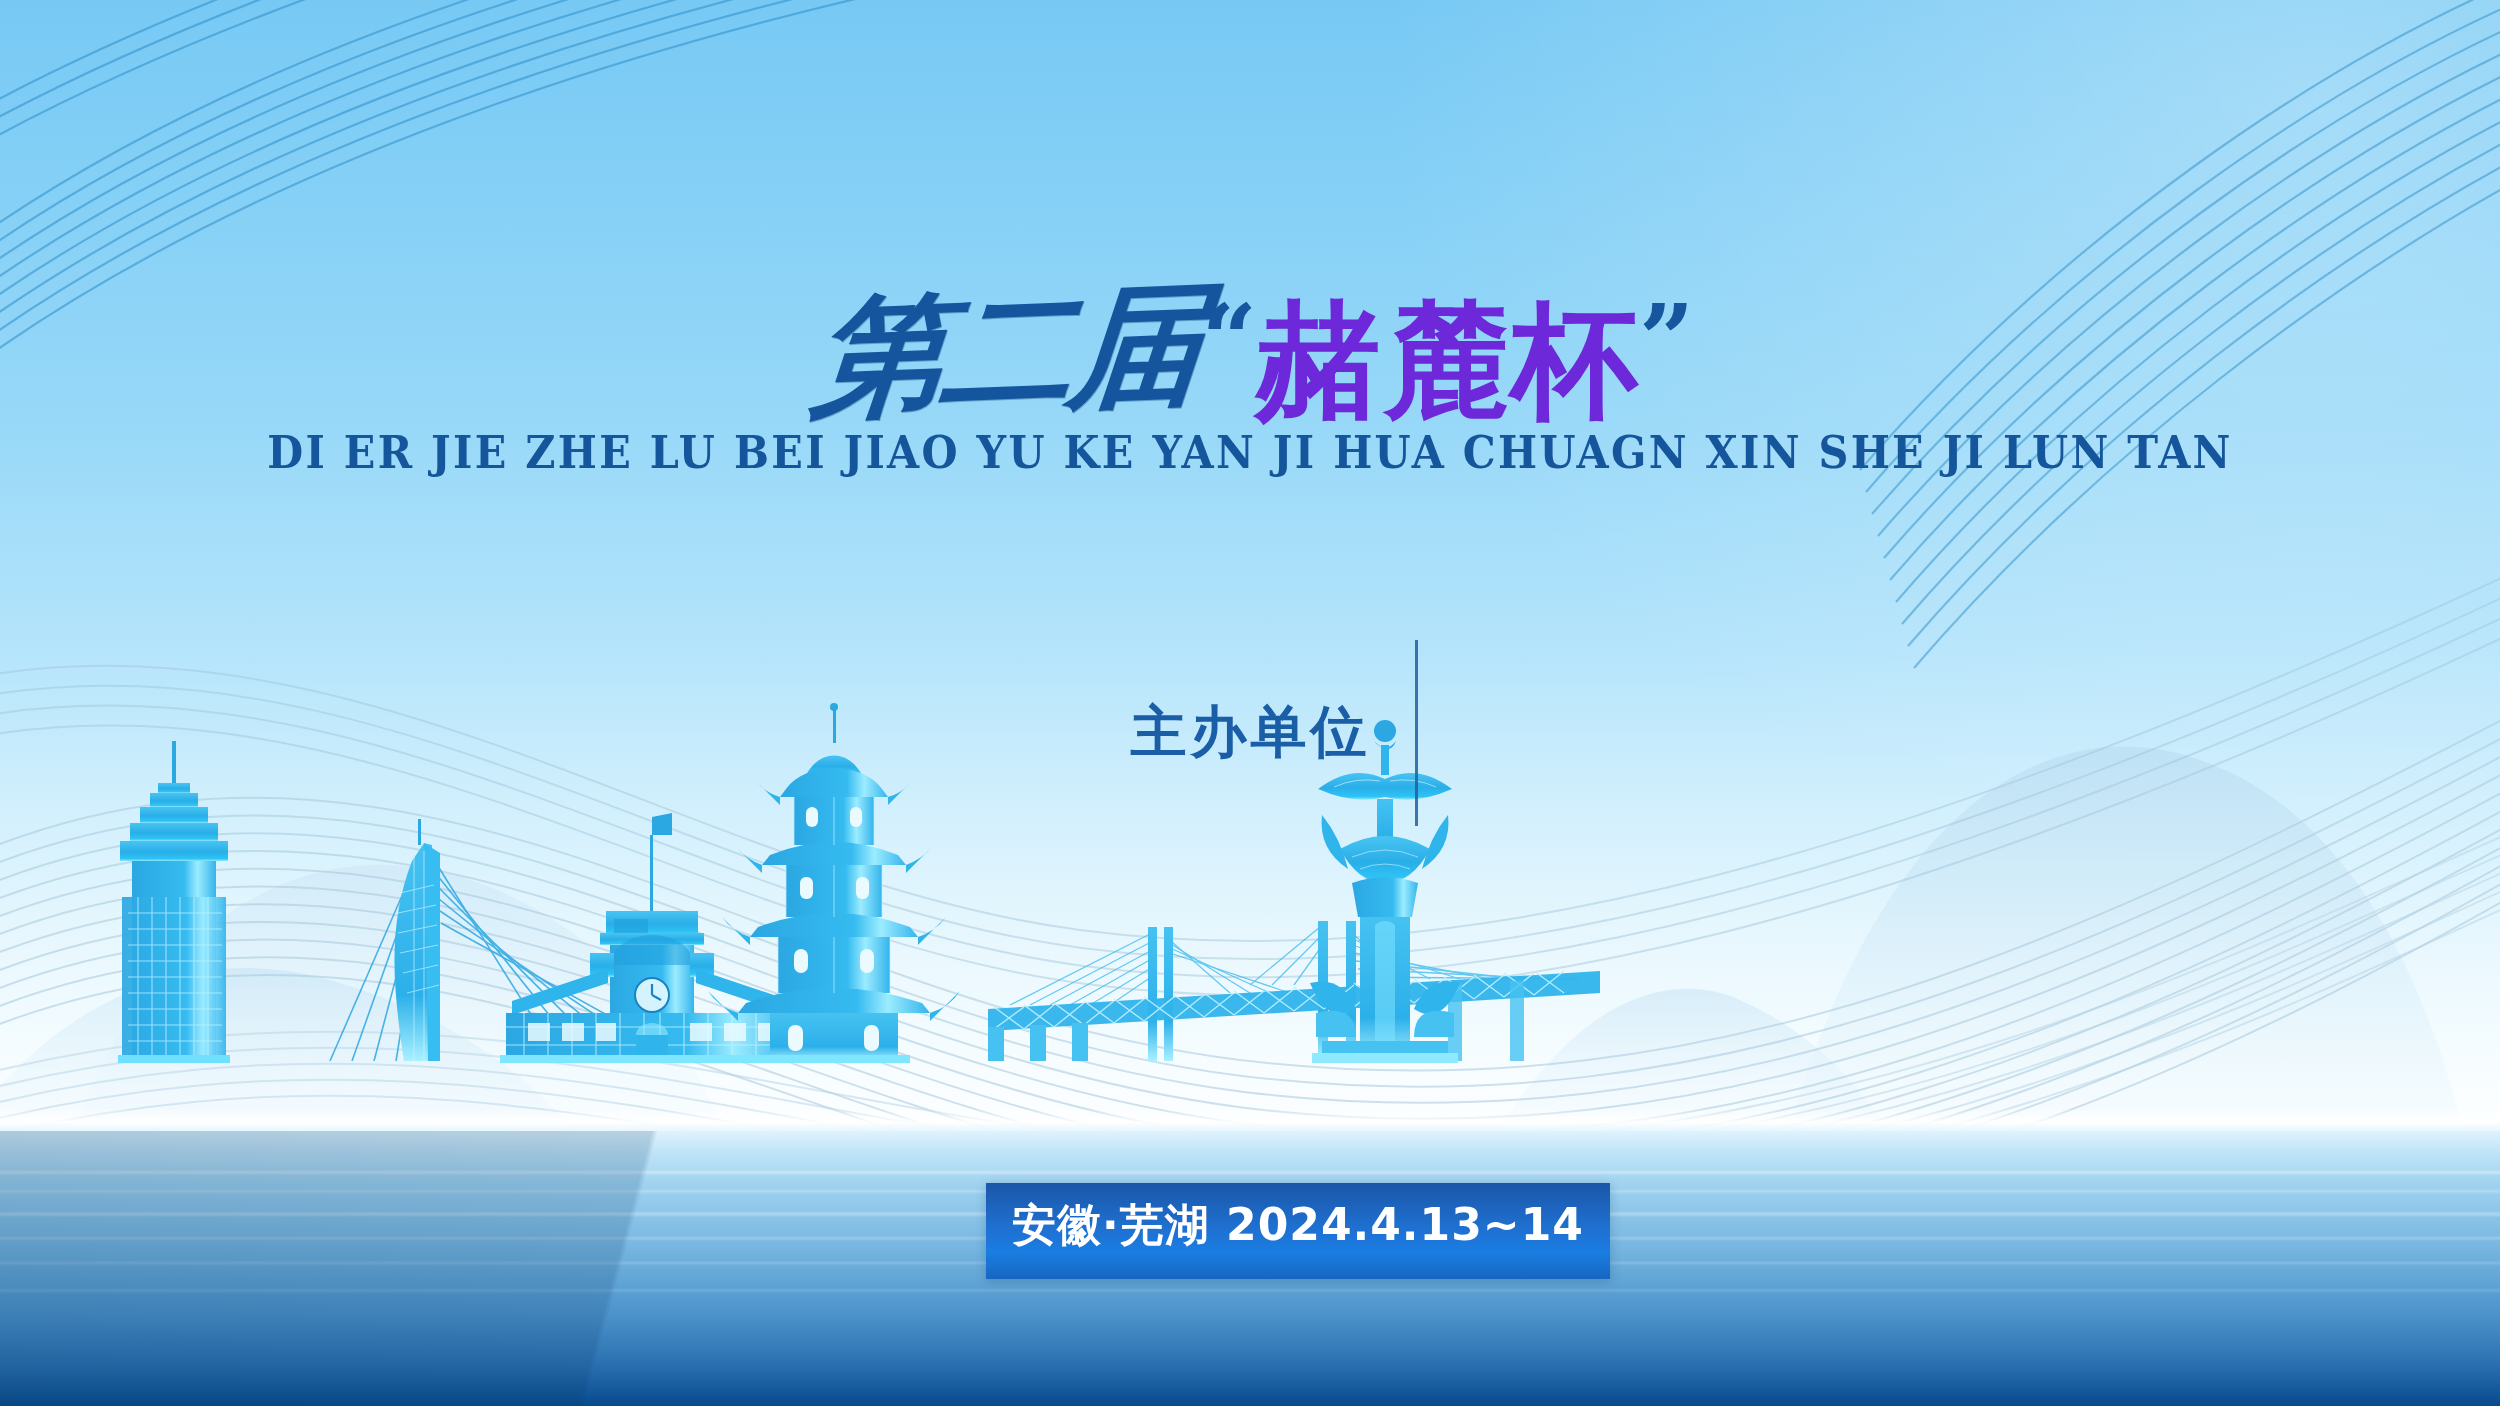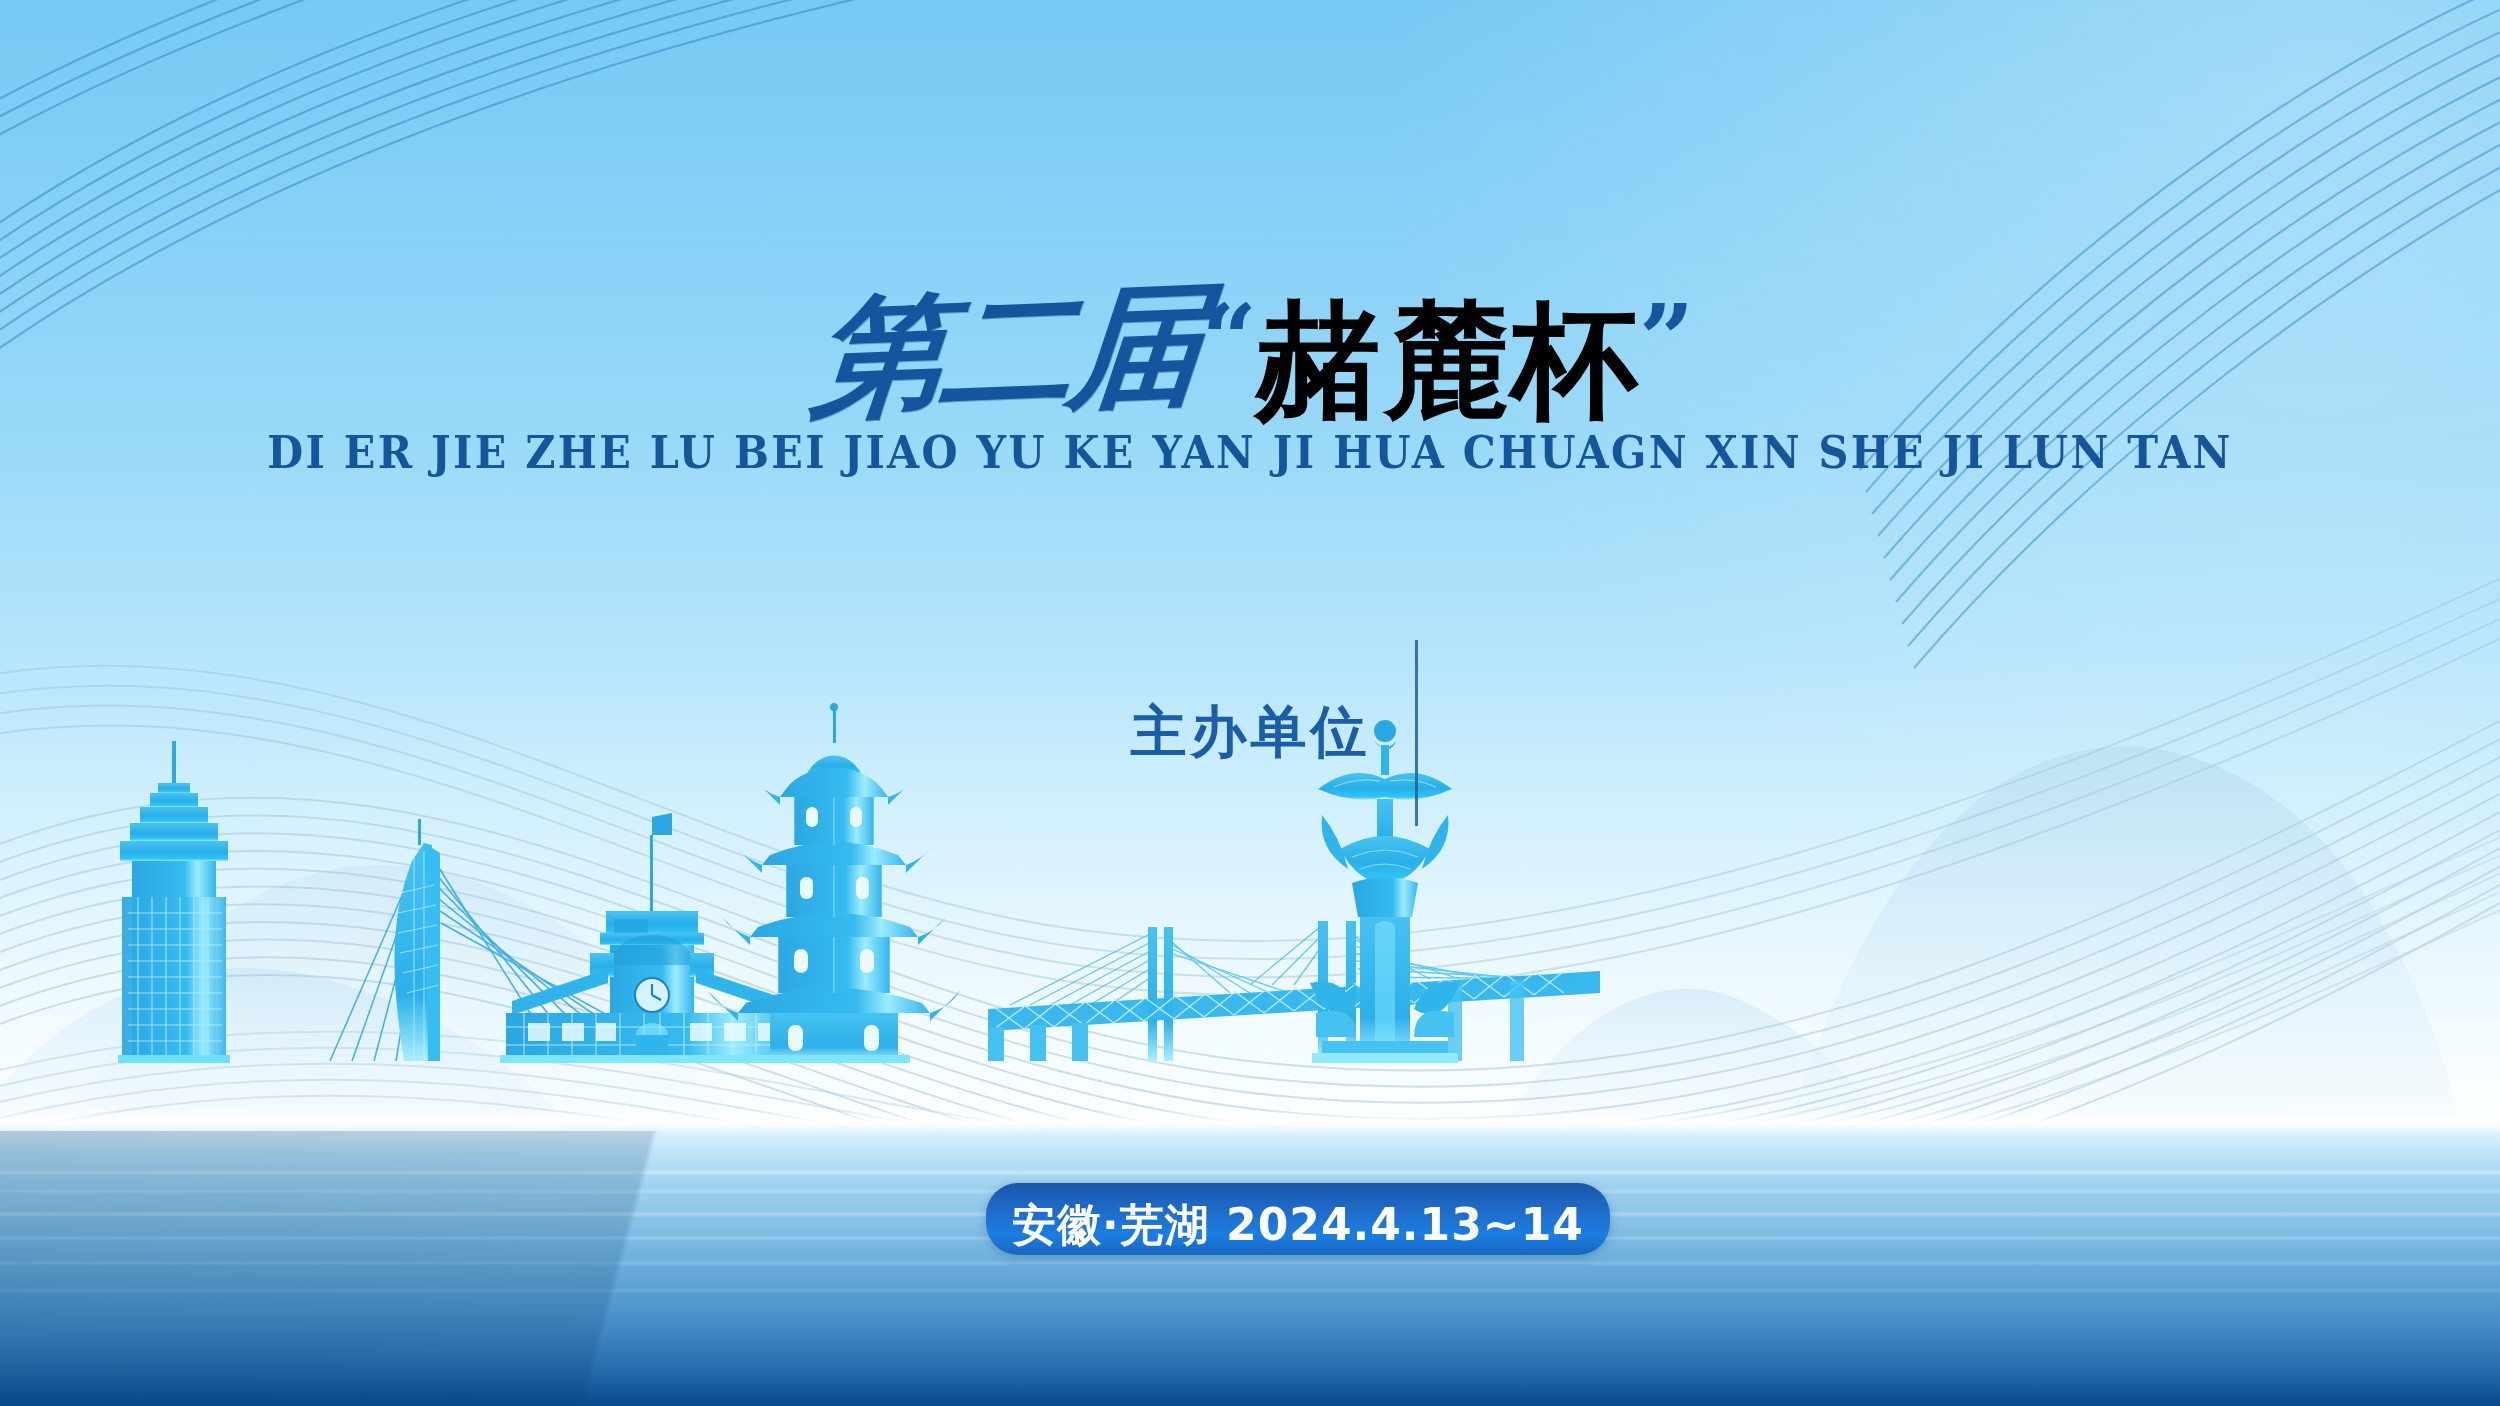--- a/index.html
+++ b/index.html
@@ -88,21 +88,21 @@
     padding-right:10px;
     text-shadow:1px 1px 0 rgba(10,60,115,.35);
   }
   .t-quote{
     font-family:"DejaVu Serif",serif;
     font-size:96px; color:#15569e; font-weight:700;
     position:relative; top:-36px; letter-spacing:-2px;
   }
   .t-cup{
     font-family:"DejaVu Sans","Liberation Sans",sans-serif;
-    font-weight:700; font-size:126px; color:#000000;
+    font-weight:700; font-size:126px; color:#6d28d9;
     letter-spacing:2px;
   }
   .t-main{
     font-family:"DejaVu Sans","Liberation Sans",sans-serif;
     font-weight:700; font-size:126px; color:#15559c;
     letter-spacing:1px; margin-left:24px;
   }
   .pinyin{
     margin-top:6px;
     font-family:"DejaVu Serif","Liberation Serif",serif;
@@ -127,28 +127,27 @@
     width:3px; height:186px; background:#1f5f9e; opacity:.85;
   }
   .host-name{
     font-family:"DejaVu Sans","Liberation Sans",sans-serif;
     font-weight:700; font-size:56px; color:#4a4a4a;
     letter-spacing:3px; padding-left:50px;
   }
 
   .date-badge{
     position:absolute; left:986px; top:1183px;
-    padding:13px 26px 0 26px;
+    padding:13px 26px 24px 26px;
     background:linear-gradient(to bottom,#1a57a8 0%,#1f6fcf 45%,#1b7de2 72%,#1766c0 100%);
     color:#ffffff;
     font-family:"DejaVu Sans","Liberation Sans",sans-serif;
     font-weight:700; font-size:44px; letter-spacing:1px;
     white-space:nowrap;
     box-shadow:0 2px 10px rgba(10,50,100,.25);
-    border-radius:32px;
   }
 
   
   .skyline{position:absolute; left:0; bottom:243px; width:2500px; height:480px;}
   .skyline svg{display:block;width:100%;height:100%;overflow:visible;}
 </style>
 </head>
 <body>
 
 <div id="banner">

